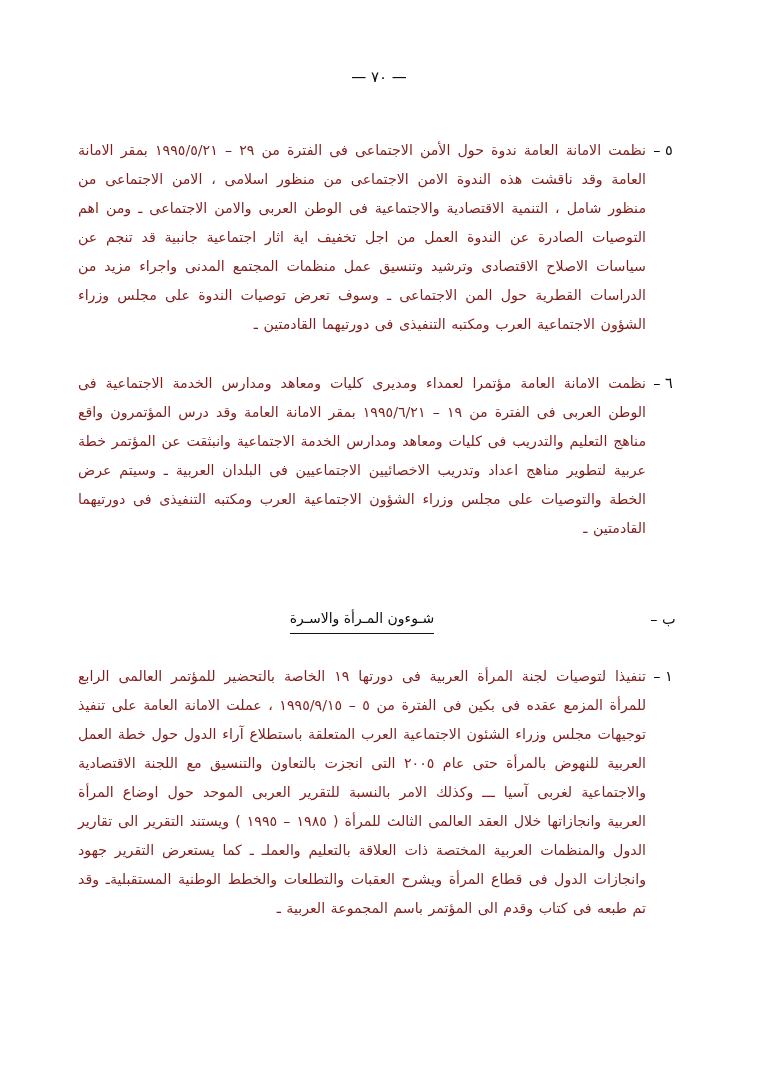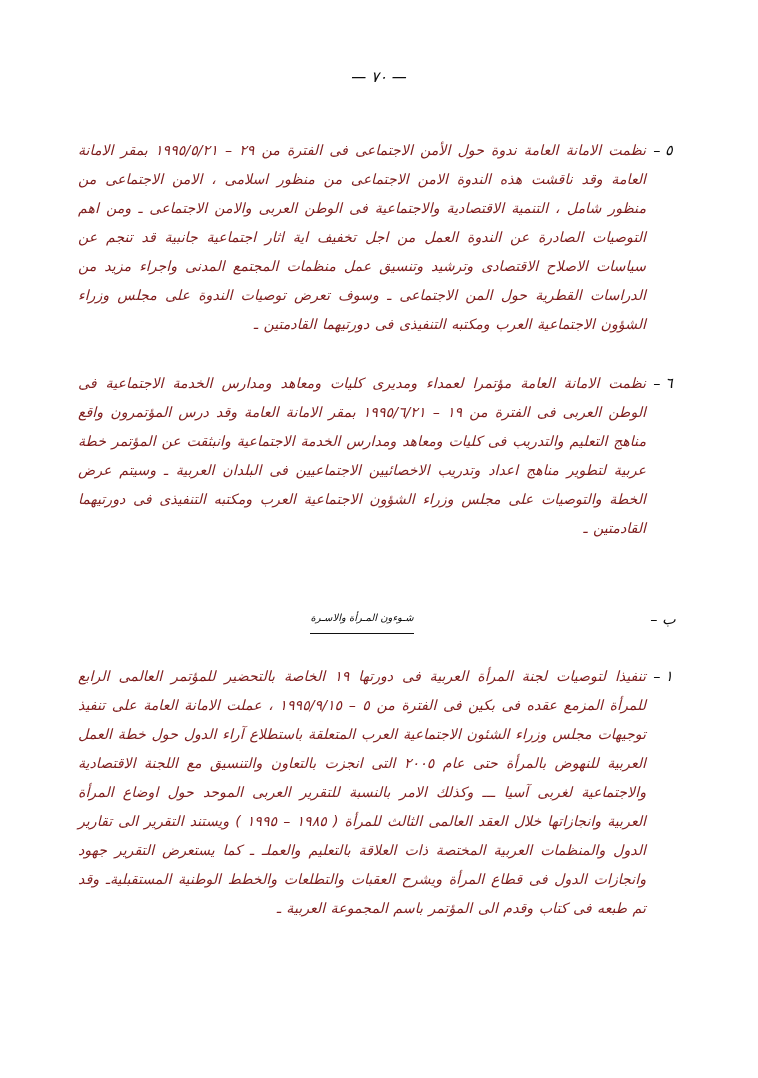--- a/index.html
+++ b/index.html
@@ -12,21 +12,20 @@
     height: 1078px;
     position: relative;
     font-family: "DejaVu Sans", sans-serif;
     color: #111111;
     overflow: hidden;
   }
   .page {
     position: absolute;
     inset: 0;
     padding: 0;
-    font-style: italic;
   }
   .page-number {
     position: absolute;
     top: 68px;
     left: 0;
     right: 0;
     text-align: center;
     font-size: 15px;
     letter-spacing: 1px;
     color: #0d0d0d;
@@ -72,21 +71,21 @@
   .section-head .sec-marker {
     width: 34px;
     flex: 0 0 auto;
   }
   .section-title-wrap {
     flex: 1 1 auto;
     text-align: center;
   }
   .section-title {
     display: inline-block;
-    font-size: 10px;
+    font-size: 14px;
     line-height: 26px;
     letter-spacing: 0.5px;
     border-bottom: 1.3px solid #111;
     padding-bottom: 2px;
     color: #0d0d0d;
   }
   .gap-lg { height: 26px; }
   .gap-sm { height: 12px; }
   .tight { margin-bottom: 0; }
 </style>

